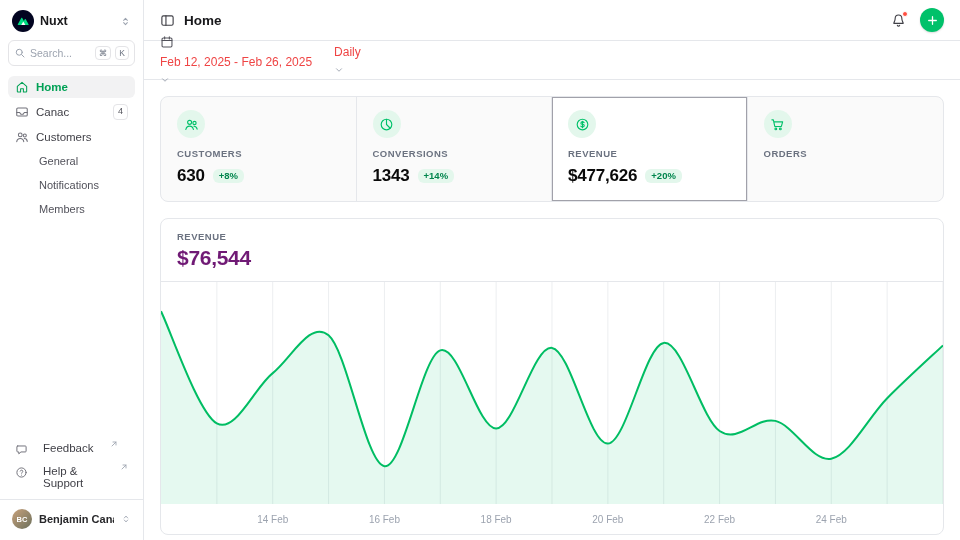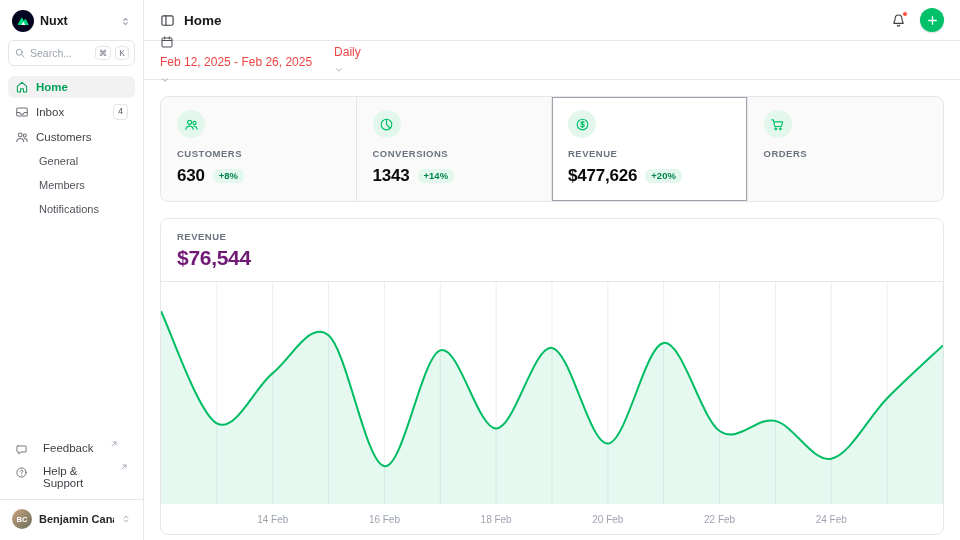--- a/index.html
+++ b/index.html
@@ -157,36 +157,36 @@
       <svg class="ic nico" width="14" height="14" viewBox="0 0 24 24" fill="none" stroke="currentColor" stroke-width="1.8" stroke-linecap="round" stroke-linejoin="round">
           <path d="M4 10.8 12 4l8 6.8v8.7a1 1 0 0 1-1 1h-4.6V15h-4.8v5.5H5a1 1 0 0 1-1-1z"></path>
         </svg>
       <span>Home</span>
     </div>
     <div class="nav-item">
       <svg class="ic nico" width="14" height="14" viewBox="0 0 24 24" fill="none" stroke="currentColor" stroke-width="1.8" stroke-linecap="round" stroke-linejoin="round">
           <path d="M5 5h14a2 2 0 0 1 2 2v10a2 2 0 0 1-2 2H5a2 2 0 0 1-2-2V7a2 2 0 0 1 2-2z"></path>
           <path d="M3 13h5l2 3h4l2-3h5"></path>
         </svg>
-      <span>Inbox</span>
+      <span>Canac</span>
       <span class="mini-badge">4</span>
     </div>
     <div class="nav-item">
       <svg class="ic nico" width="14" height="14" viewBox="0 0 24 24" fill="none" stroke="currentColor" stroke-width="1.8" stroke-linecap="round" stroke-linejoin="round">
           <circle cx="9" cy="8.5" r="3.2"></circle>
           <path d="M3 20c.5-3.4 2.9-5.4 6-5.4s5.5 2 6 5.4"></path>
           <circle cx="16.8" cy="9.5" r="2.6"></circle>
           <path d="M16 14.7c2.8.1 4.6 1.9 5 4.8"></path>
         </svg>
       <span>Customers</span>
     </div>
     <div class="subnav">
       <div class="subnav-item">General</div>
+      <div class="subnav-item">Notifications</div>
       <div class="subnav-item">Members</div>
-      <div class="subnav-item">Notifications</div>
     </div>
   </nav>
 
   <div class="flex-spacer"></div>
 
   <div class="side-footer">
     <div class="foot-link">
       <svg class="ic nico" width="13" height="13" viewBox="0 0 24 24" fill="none" stroke="currentColor" stroke-width="1.8" stroke-linecap="round" stroke-linejoin="round">
           <path d="M5 5.5h14A1.5 1.5 0 0 1 20.5 7v8a1.5 1.5 0 0 1-1.5 1.5h-8L7 20v-3.5H5A1.5 1.5 0 0 1 3.5 15V7A1.5 1.5 0 0 1 5 5.5z"></path>
         </svg>

